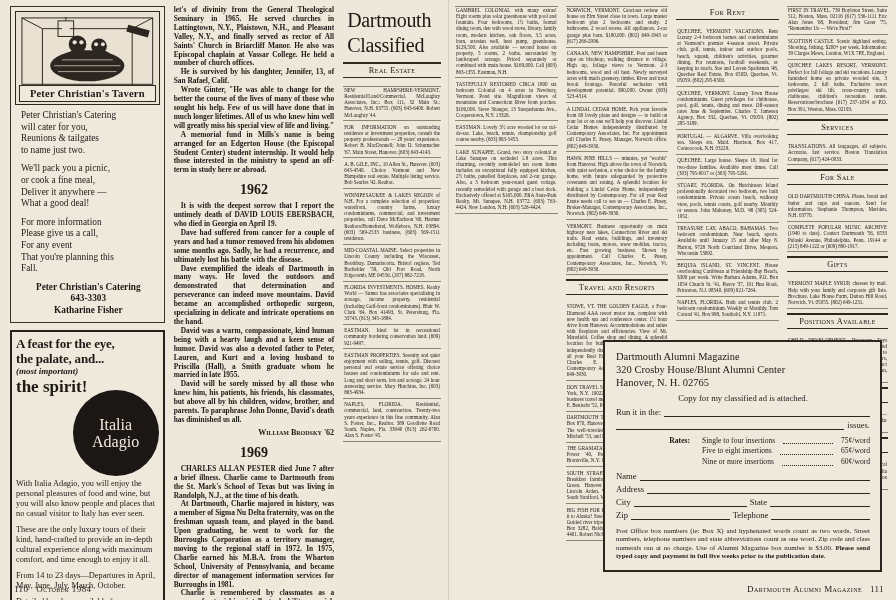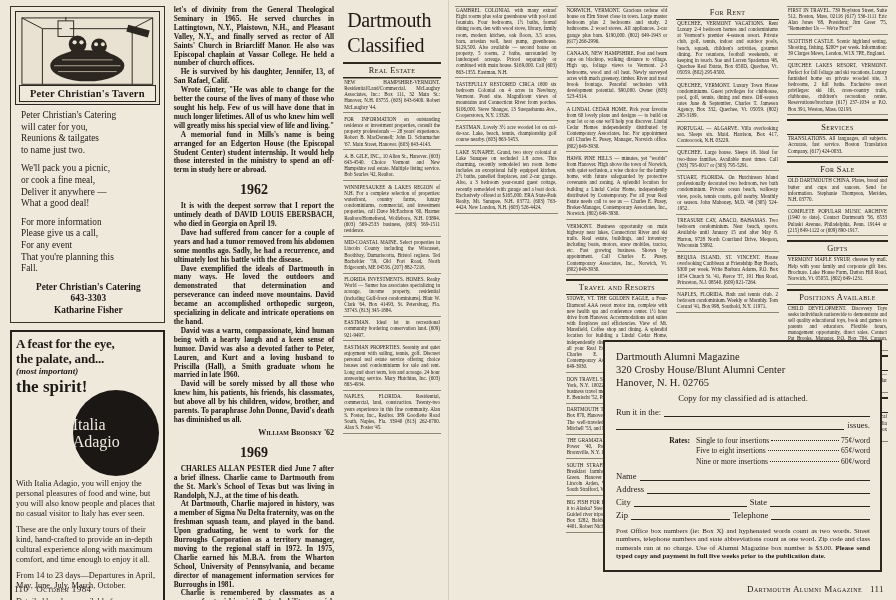--- a/index.html
+++ b/index.html
@@ -36,58 +36,58 @@
   .ad-body{font-size:9.3px;line-height:11.6px;padding:5px 4px 2px 6px;}
   .ad-body p{margin:0 0 7px 0;}
   .ad-sign{text-align:center;font-weight:bold;font-size:9.3px;line-height:11.4px;margin-top:2px;}
 
   .italia{background:#efe9dc;}
   .italia-head{font-weight:bold;font-size:13px;line-height:15px;letter-spacing:-.2px;}
   .italia-small{font-style:italic;font-weight:bold;font-size:9px;}
   .italia-spirit{font-weight:bold;font-size:17px;line-height:19px;margin-top:1px;}
   .disc-wrap{display:flex;justify-content:flex-end;margin-top:-6px;}
   .disc{width:86px;height:86px;border-radius:50%;background:#1a1714;color:#efe9dc;
-    display:flex;flex-direction:column;align-items:flex-start;justify-content:center;
+    display:flex;flex-direction:column;align-items:center;justify-content:center;
     font-size:16px;line-height:17px;text-align:center;}
   .italia-copy{font-size:8.3px;line-height:10px;margin-top:3px;}
   .italia-copy p{margin:0 0 6px 0;}
 
   
   .obit{font-size:7.4px;line-height:8.9px;text-align:justify;font-weight:bold;}
   .obit p{margin:0;text-indent:7px;}
   .year-head{text-align:center;font-size:14px;margin:7px 0 4px;line-height:16px;}
   .byline{text-align:right;font-variant:small-caps;font-size:8px;margin-top:4px;}
 
   
   .cls-col{font-size:5.05px;line-height:6.15px;text-align:justify;}
   .cls-item{border-bottom:1px solid #8d8472;padding:2.6px 1px 2.6px 1px;}
   .cls-item:first-child{border-top:1px solid #8d8472;}
   .cls-head{border-top:2px solid #2e291f;border-bottom:1px solid #2e291f;
     text-align:center;font-size:8.4px;line-height:13px;letter-spacing:.4px;
-    font-variant:small-caps;margin:4px 0 0;}
+    font-variant:small-caps;margin:4px 0 8px;}
   .cls-first{padding-top:0;border-top:none;}
 
   
   .title-block{padding:2px 0 0 4px;}
   .title-block .t{font-size:20px;line-height:25px;letter-spacing:-.3px;}
 
   
   .rp-cols{display:flex;gap:8px;height:556px;}
   .rcol{width:130px;}
   .rcol.narrow{width:128px;}
 
   
   .coupon{border:2px solid #2b261e;margin:6px 4px 0 4px;padding:8px 10px 9px 11px;
     background:#efe9dc;}
   .coupon-addr{font-size:10.5px;line-height:13.4px;}
   .coupon-line{font-size:8.6px;line-height:12px;margin-top:2px;text-align:center;}
   .ruleline{border-bottom:1px solid #2b261e;flex:1;}
   .fl{display:flex;align-items:flex-end;gap:3px;margin-top:3px;font-size:8.6px;}
   .rates{margin:6px 0 2px 0;font-size:7.6px;line-height:10.6px;}
-  .rates .rrow{display:flex;align-items:center;gap:2px;}
+  .rates .rrow{display:flex;align-items:flex-end;gap:8px;}
   .rates .rlbl{white-space:nowrap;}
   .rates .dots{flex:1;border-bottom:1px dotted #2b261e;margin-bottom:2px;}
   .rates .rval{white-space:nowrap;}
   .rates-title{font-weight:bold;width:74px;text-align:right;padding-right:4px;}
   .fineprint{font-size:6.9px;line-height:8.6px;margin-top:7px;text-align:justify;}
   .fineprint b{font-weight:bold;}
 
   
   .foot{position:absolute;bottom:6px;font-variant:small-caps;font-size:9px;letter-spacing:.4px;}
   .foot-left{left:14px;}
@@ -183,21 +183,21 @@
       <div class="col-obit obit">
         <p style="text-indent:0">let's of divinity from the General Theological Seminary in 1965. He served churches in Lattingtown, N.Y., Plaistown, N.H., and Pleasant Valley, N.Y., and finally served as rector of All Saints' Church in Briarcliff Manor. He also was Episcopal chaplain at Vassar College. He held a number of church offices.</p>
         <p>He is survived by his daughter, Jennifer, 13, of San Rafael, Calif.</p>
         <p>Wrote Ginter, "He was able to change for the better the course of the lives of many of those who sought his help. Few of us will have done that in much longer lifetimes. All of us who knew him well will greatly miss his special view of life and living."</p>
         <p>A memorial fund in Mills's name is being arranged for an Edgerton House (the Episcopal Student Center) student internship. It would help those interested in the ministry to spend an off-term in study here or abroad.</p>
 
         <div class="year-head">1962</div>
         <p>It is with the deepest sorrow that I report the untimely death of DAVID LOUIS EBERSBACH, who died in Georgia on April 19.</p>
         <p>Dave had suffered from cancer for a couple of years and had a tumor removed from his abdomen some months ago. Sadly, he had a recurrence, and ultimately lost his battle with the disease.</p>
         <p>Dave exemplified the ideals of Dartmouth in many ways. He loved the outdoors and demonstrated that determination and perseverance can indeed move mountains. David became an accomplished orthopedic surgeon, specializing in delicate and intricate operations on the hand.</p>
-        <p>David was a warm, compassionate, kind human being with a hearty laugh and a keen sense of humor. David was also a devoted father to Peter, Lauren, and Kurt and a loving husband to Priscilla (Hall), a Smith graduate whom he married in late 1960.</p>
+        <p>David was a warm, compassionate, kind human being with a hearty laugh and a keen sense of humor. David was also a devoted father to Peter, Lauren, and Kurt and a loving husband to Priscilla (Hall), a Smith graduate whom he married in late 1955.</p>
         <p>David will be sorely missed by all those who knew him, his patients, his friends, his classmates, but above all by his children, widow, brother, and parents. To paraphrase John Donne, David's death has diminished us all.</p>
         <div class="byline">William Brodsky '62</div>
 
         <div class="year-head">1969</div>
         <p>CHARLES ALLAN PESTER died June 7 after a brief illness. Charlie came to Dartmouth from the St. Mark's School of Texas but was living in Randolph, N.J., at the time of his death.</p>
         <p>At Dartmouth, Charlie majored in history, was a member of Sigma Nu Delta fraternity, was on the freshman squash team, and played in the band. Upon graduating, he went to work for the Burroughs Corporation as a territory manager, moving to the regional staff in 1972. In 1975, Charlie earned his M.B.A. from the Wharton School, University of Pennsylvania, and became director of management information services for Burroughs in 1981.</p>
         <p>Charlie is remembered by classmates as a person of astonishing intellectual ability: a quick mind, a broad range of interests, and a sense of humor founded on both brilliant wit and enormous powers of observation. Charlie loved the process of life itself, whether that process was reflected in a game of "Risk," a political campaign, or a work of art. His own masterful performance is all the more significant for its tragic brevity.</p>
 
       </div>
 

